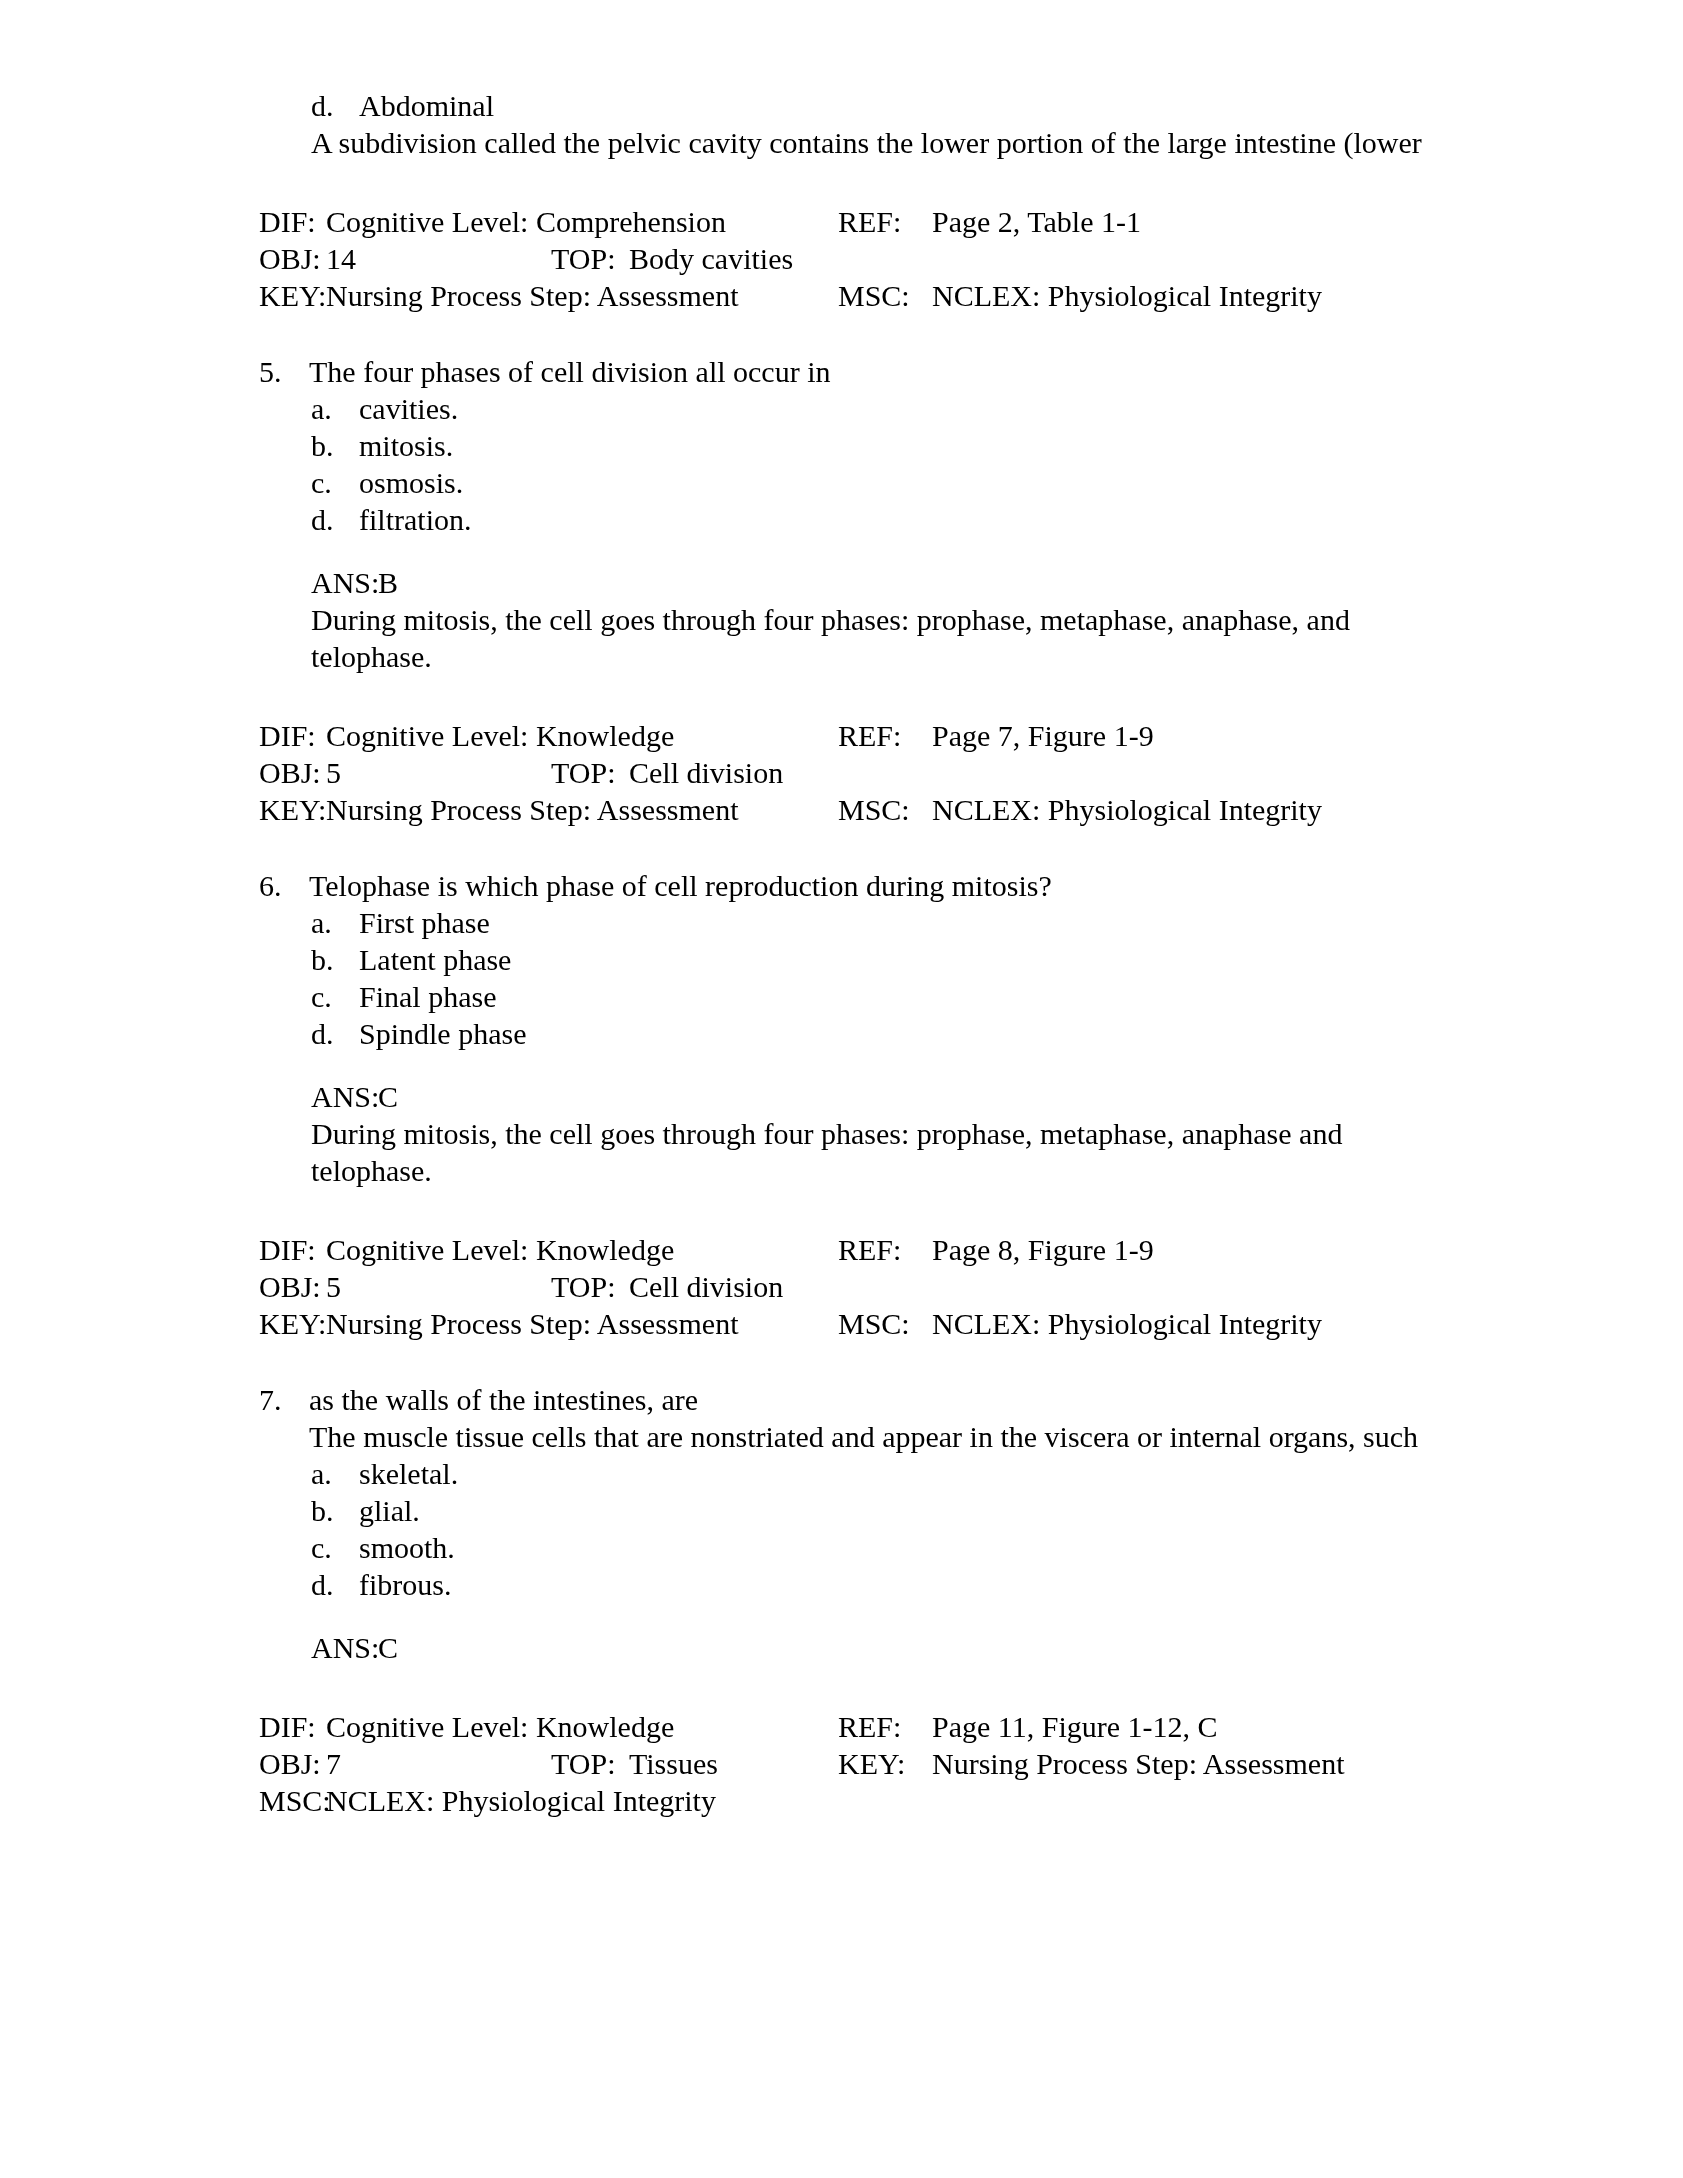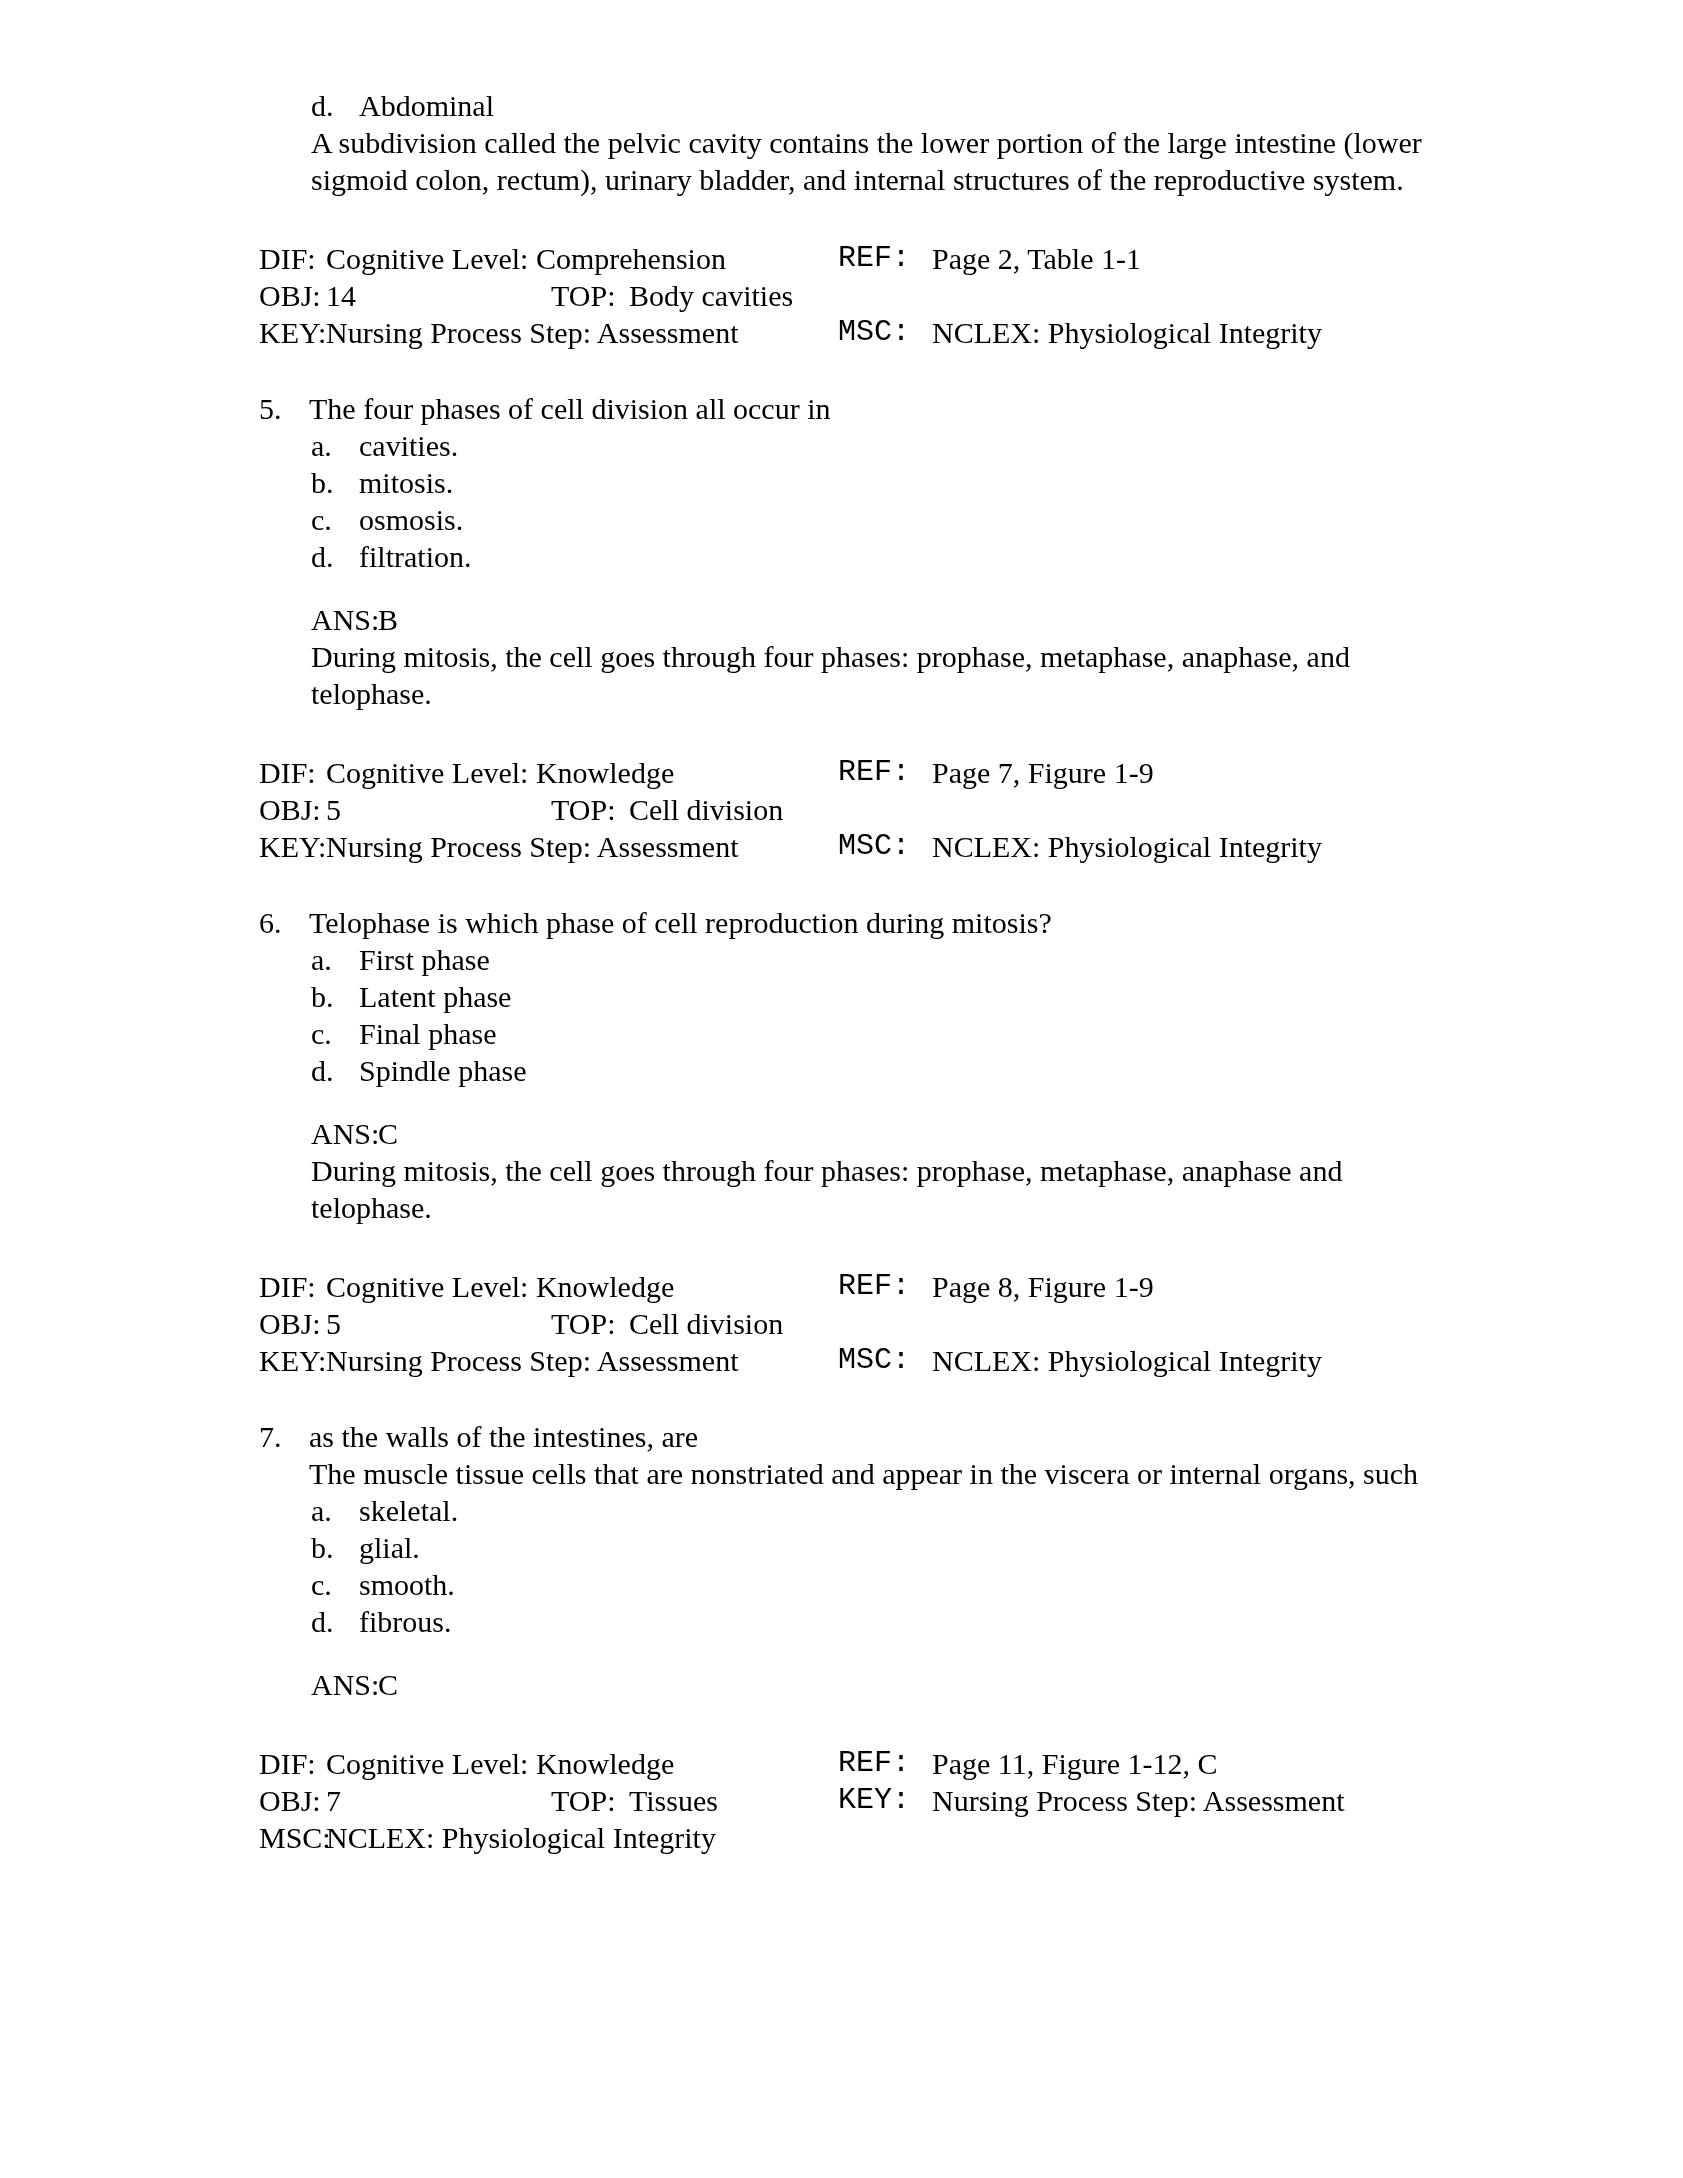--- a/index.html
+++ b/index.html
@@ -31,36 +31,35 @@
   .rationale { margin-left: 52px; }
   .rat-line { white-space: nowrap; }
   
   .meta { margin-top: 42px; }
   .meta-line { position: relative; height: 37px; }
   .meta-line span { position: absolute; top: 0; white-space: nowrap; }
   .ml1 { left: 0; }
   .mv1 { left: 67px; }
   .ml2 { left: 292px; }
   .mv2 { left: 370px; }
-  .ml3 { left: 579px; font-family: Liberation Mono, monospace; }
+  .ml3 { left: 579px; }
   .mv3 { left: 673px; }
 </style>
 </head>
 <body>
 
 <div class="doc">
 
   <section>
     <div class="opt-row">
       <div class="opt-letter">d.</div>
       <div class="opt-text">Abdominal</div>
     </div>
     <div class="rationale">
       <div class="rat-line">A subdivision called the pelvic cavity contains the lower portion of the large intestine (lower</div>
-      <div class="rat-line">sigmoid colon, rectum), urinary bladder, and internal structures of the reproductive system.</div>
     </div>
     <div class="meta">
       <div class="meta-line">
         <span class="ml1">DIF:</span>
         <span class="mv1">Cognitive Level: Comprehension</span>
         <span class="ml3">REF:</span>
         <span class="mv3">Page 2, Table 1-1</span>
       </div>
       <div class="meta-line">
         <span class="ml1">OBJ:</span>

